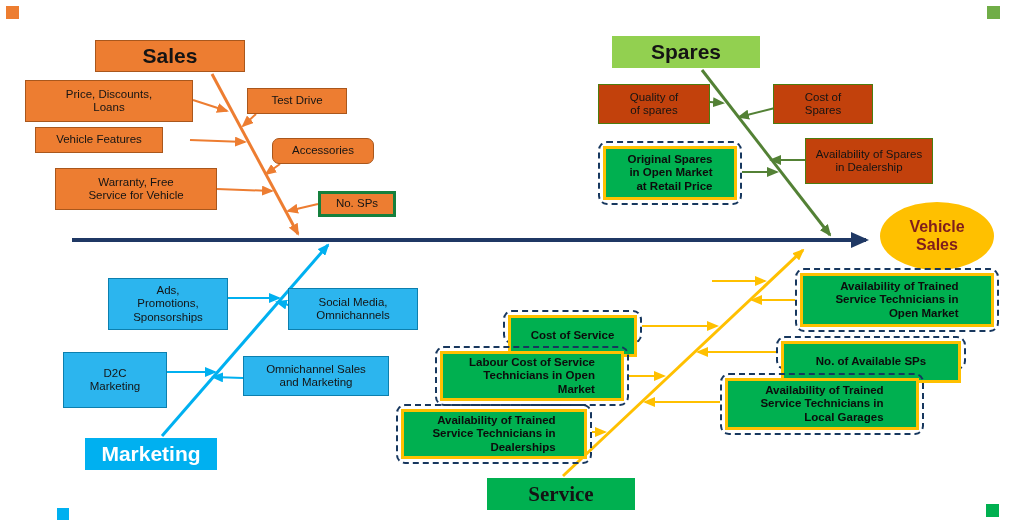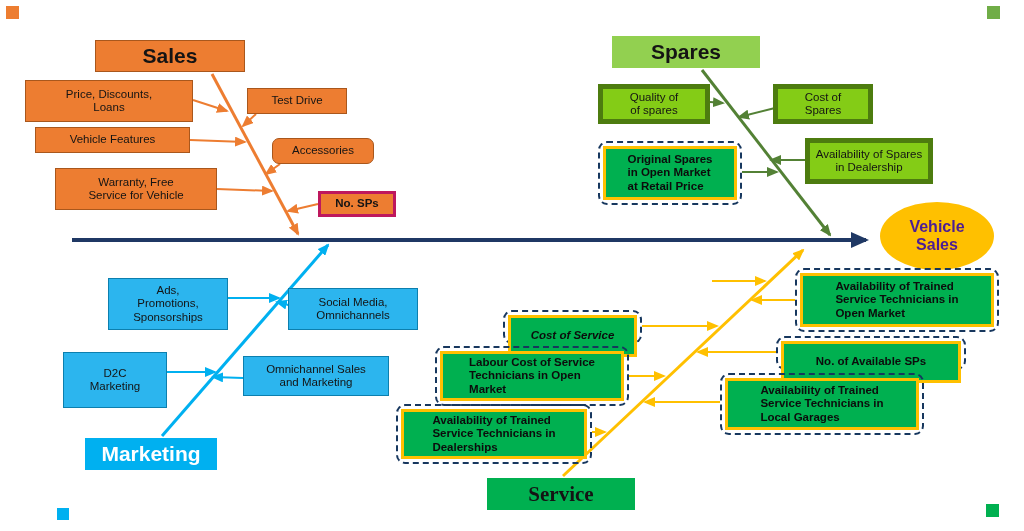--- a/index.html
+++ b/index.html
@@ -15,45 +15,45 @@
     text-align:center; white-space:pre-line;
     font-size:11.5px; line-height:1.15; color:#141414; padding:2px 4px;
   }
   .hdr {
     position:absolute; box-sizing:border-box;
     display:flex; align-items:center; justify-content:center;
     font-size:21px; font-weight:700; color:#141414;
   }
 
   .orange      { background:#ED7D31; border:1px solid #a9571c; }
-  .orange-hl   { background:#ED7D31; border:3px solid #be185d; font-weight:700; }
+  .orange-hl   { background:#ED7D31; border:3px solid #15803d; font-weight:400; }
   .blue        { background:#2cb5ee; border:1px solid #0c7fae; }
   .blue-hdr    { background:#00B0F0; color:#ffffff; }
   .ltgreen-hdr { background:#92D050; }
-  .mdgreen     { background:#84cc16; border:5px solid #4d7c0f; }
+  .mdgreen     { background:#c2410c; border:1px solid #4d7c0f; }
   .green-hdr   { background:#00B050;font-family:Liberation Serif, serif; }
 
   .dashed {
     position:absolute; box-sizing:border-box;
     border:2px dashed #17375E; border-radius:9px; padding:3px; display:flex;
   }
   .dashed .box-inner {
     flex:1; box-sizing:border-box;
     display:flex; align-items:center; justify-content:center;
-    text-align:left; white-space:pre-line;
+    text-align:right; white-space:pre-line;
     background:#00B050; border:3px solid #FFC000;
     font-size:11.5px; font-weight:700; line-height:1.18; color:#0c0c0c; padding:18px 3px;
   }
 
   .effect {
     position:absolute; left:880px; top:202px; width:114px; height:68px;
     background:#FFC000; border-radius:50%;
     display:flex; align-items:center; justify-content:center;
     text-align:center; white-space:pre-line;
-    font-size:16px; font-weight:700; color:#4c1d95; line-height:1.15;
+    font-size:16px; font-weight:700; color:#7f1d1d; line-height:1.15;
   }
 
   .corner { position:absolute; }
   .c-tl { left:6px;  top:6px;    width:13px; height:13px; background:#ED7D31; }
   .c-tr { left:987px; top:6px;   width:13px; height:13px; background:#70AD47; }
   .c-bl { left:57px; top:508px;  width:12px; height:12px; background:#00B0F0; }
   .c-br { left:986px; top:504px; width:13px; height:13px; background:#00B050; }
 </style>
 </head>
 <body>
@@ -116,21 +116,21 @@
   <div class="corner c-bl"></div>
   <div class="corner c-br"></div>
 
   <div class="effect">Vehicle
 Sales</div>
 
   <div class="hdr orange" style="left:95px; top:40px; width:150px; height:32px;">Sales</div>
   <div class="box orange" style="left:25px; top:80px; width:168px; height:42px;">Price, Discounts,
 Loans</div>
   <div class="box orange" style="left:247px; top:88px; width:100px; height:26px;">Test Drive</div>
-  <div class="box orange" style="left:35px; top:127px; width:155px; height:26px;">Vehicle Features</div>
+  <div class="box orange" style="left:35px; top:127px; width:128px; height:26px;">Vehicle Features</div>
   <div class="box orange" style="left:272px; top:138px; width:102px; height:26px;border-radius:7px;">Accessories</div>
   <div class="box orange" style="left:55px; top:168px; width:162px; height:42px;">Warranty, Free
 Service for Vehicle</div>
   <div class="box orange-hl" style="left:318px; top:191px; width:78px; height:26px;">No. SPs</div>
 
   <div class="hdr ltgreen-hdr" style="left:612px; top:36px; width:148px; height:32px;">Spares</div>
   <div class="box mdgreen" style="left:598px; top:84px; width:112px; height:40px;">Quality of
 of spares</div>
   <div class="box mdgreen" style="left:773px; top:84px; width:100px; height:40px;">Cost of
 Spares</div>
@@ -147,21 +147,21 @@
 Omnichannels</div>
   <div class="box blue" style="left:108px; top:278px; width:120px; height:52px;">Ads,
 Promotions,
 Sponsorships</div>
   <div class="box blue" style="left:63px; top:352px; width:104px; height:56px;">D2C
 Marketing</div>
   <div class="box blue" style="left:243px; top:356px; width:146px; height:40px;">Omnichannel Sales
 and Marketing</div>
 
   <div class="hdr green-hdr" style="left:487px; top:478px; width:148px; height:32px;">Service</div>
-  <div class="dashed" style="left:503px; top:310px; width:139px; height:34px;font-style:italic;">
+  <div class="dashed" style="left:503px; top:310px; width:139px; height:34px;">
     <div class="box-inner">Cost of Service</div>
   </div>
   <div class="dashed" style="left:435px; top:346px; width:194px; height:60px;">
     <div class="box-inner">Labour Cost of Service
 Technicians in Open
 Market</div>
   </div>
   <div class="dashed" style="left:396px; top:404px; width:196px; height:60px;">
     <div class="box-inner">Availability of Trained
 Service Technicians in

